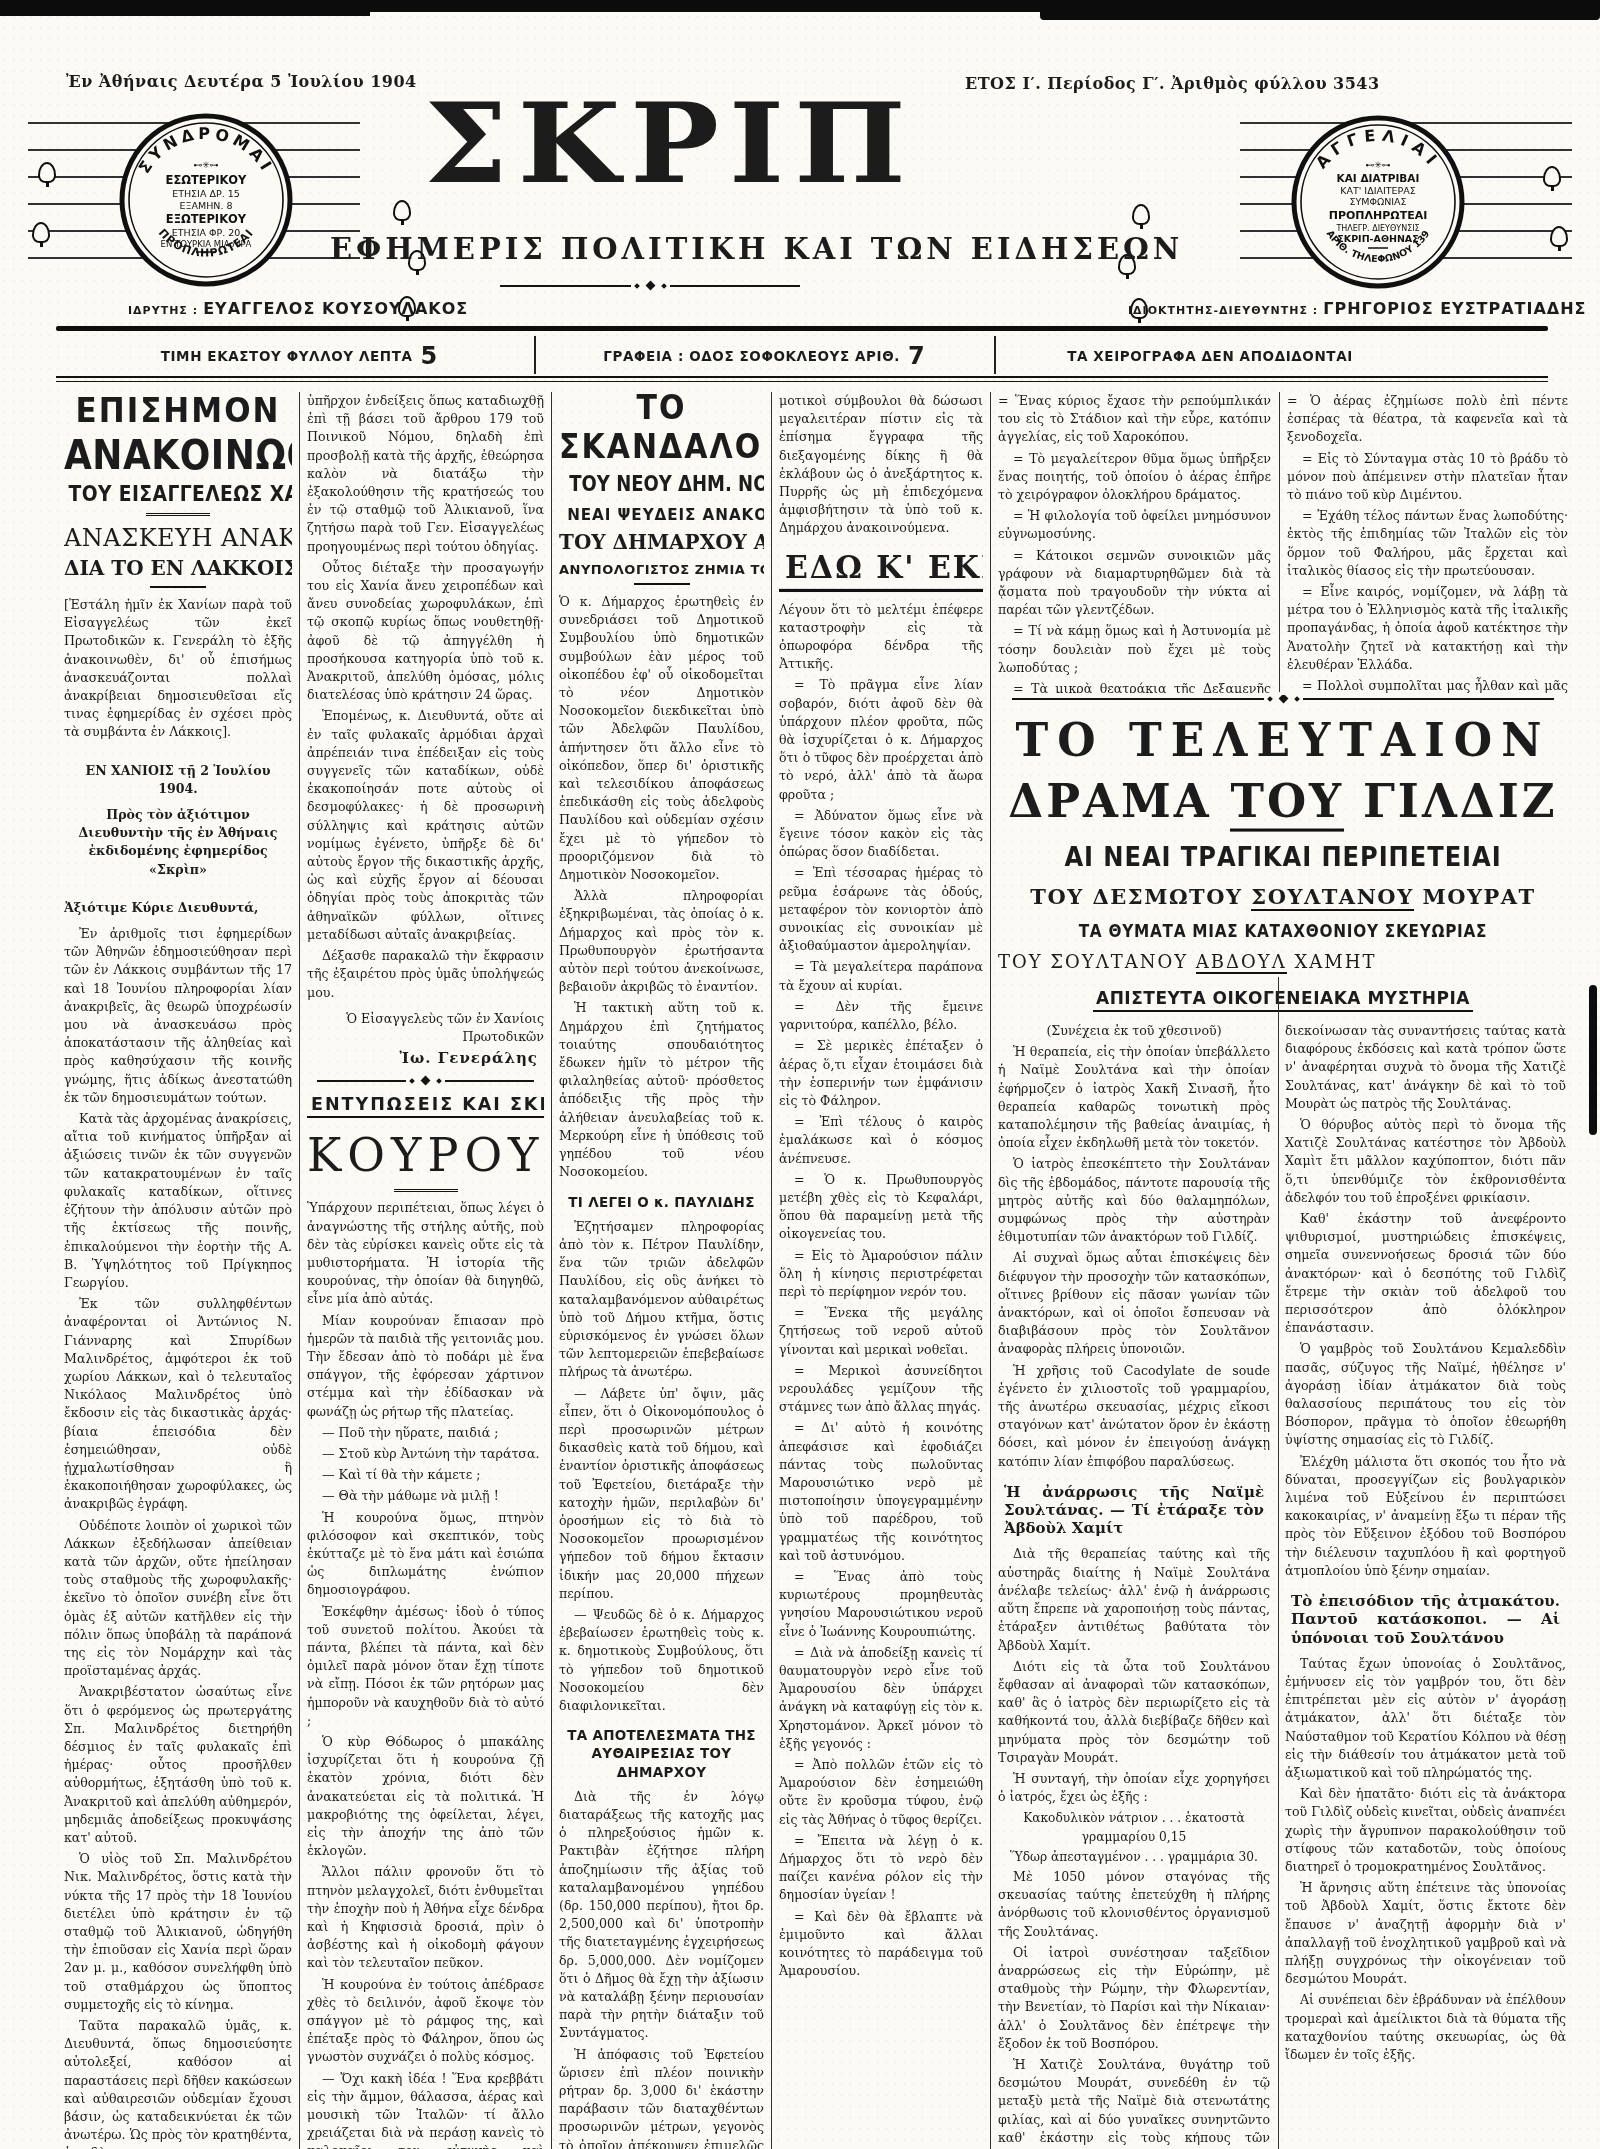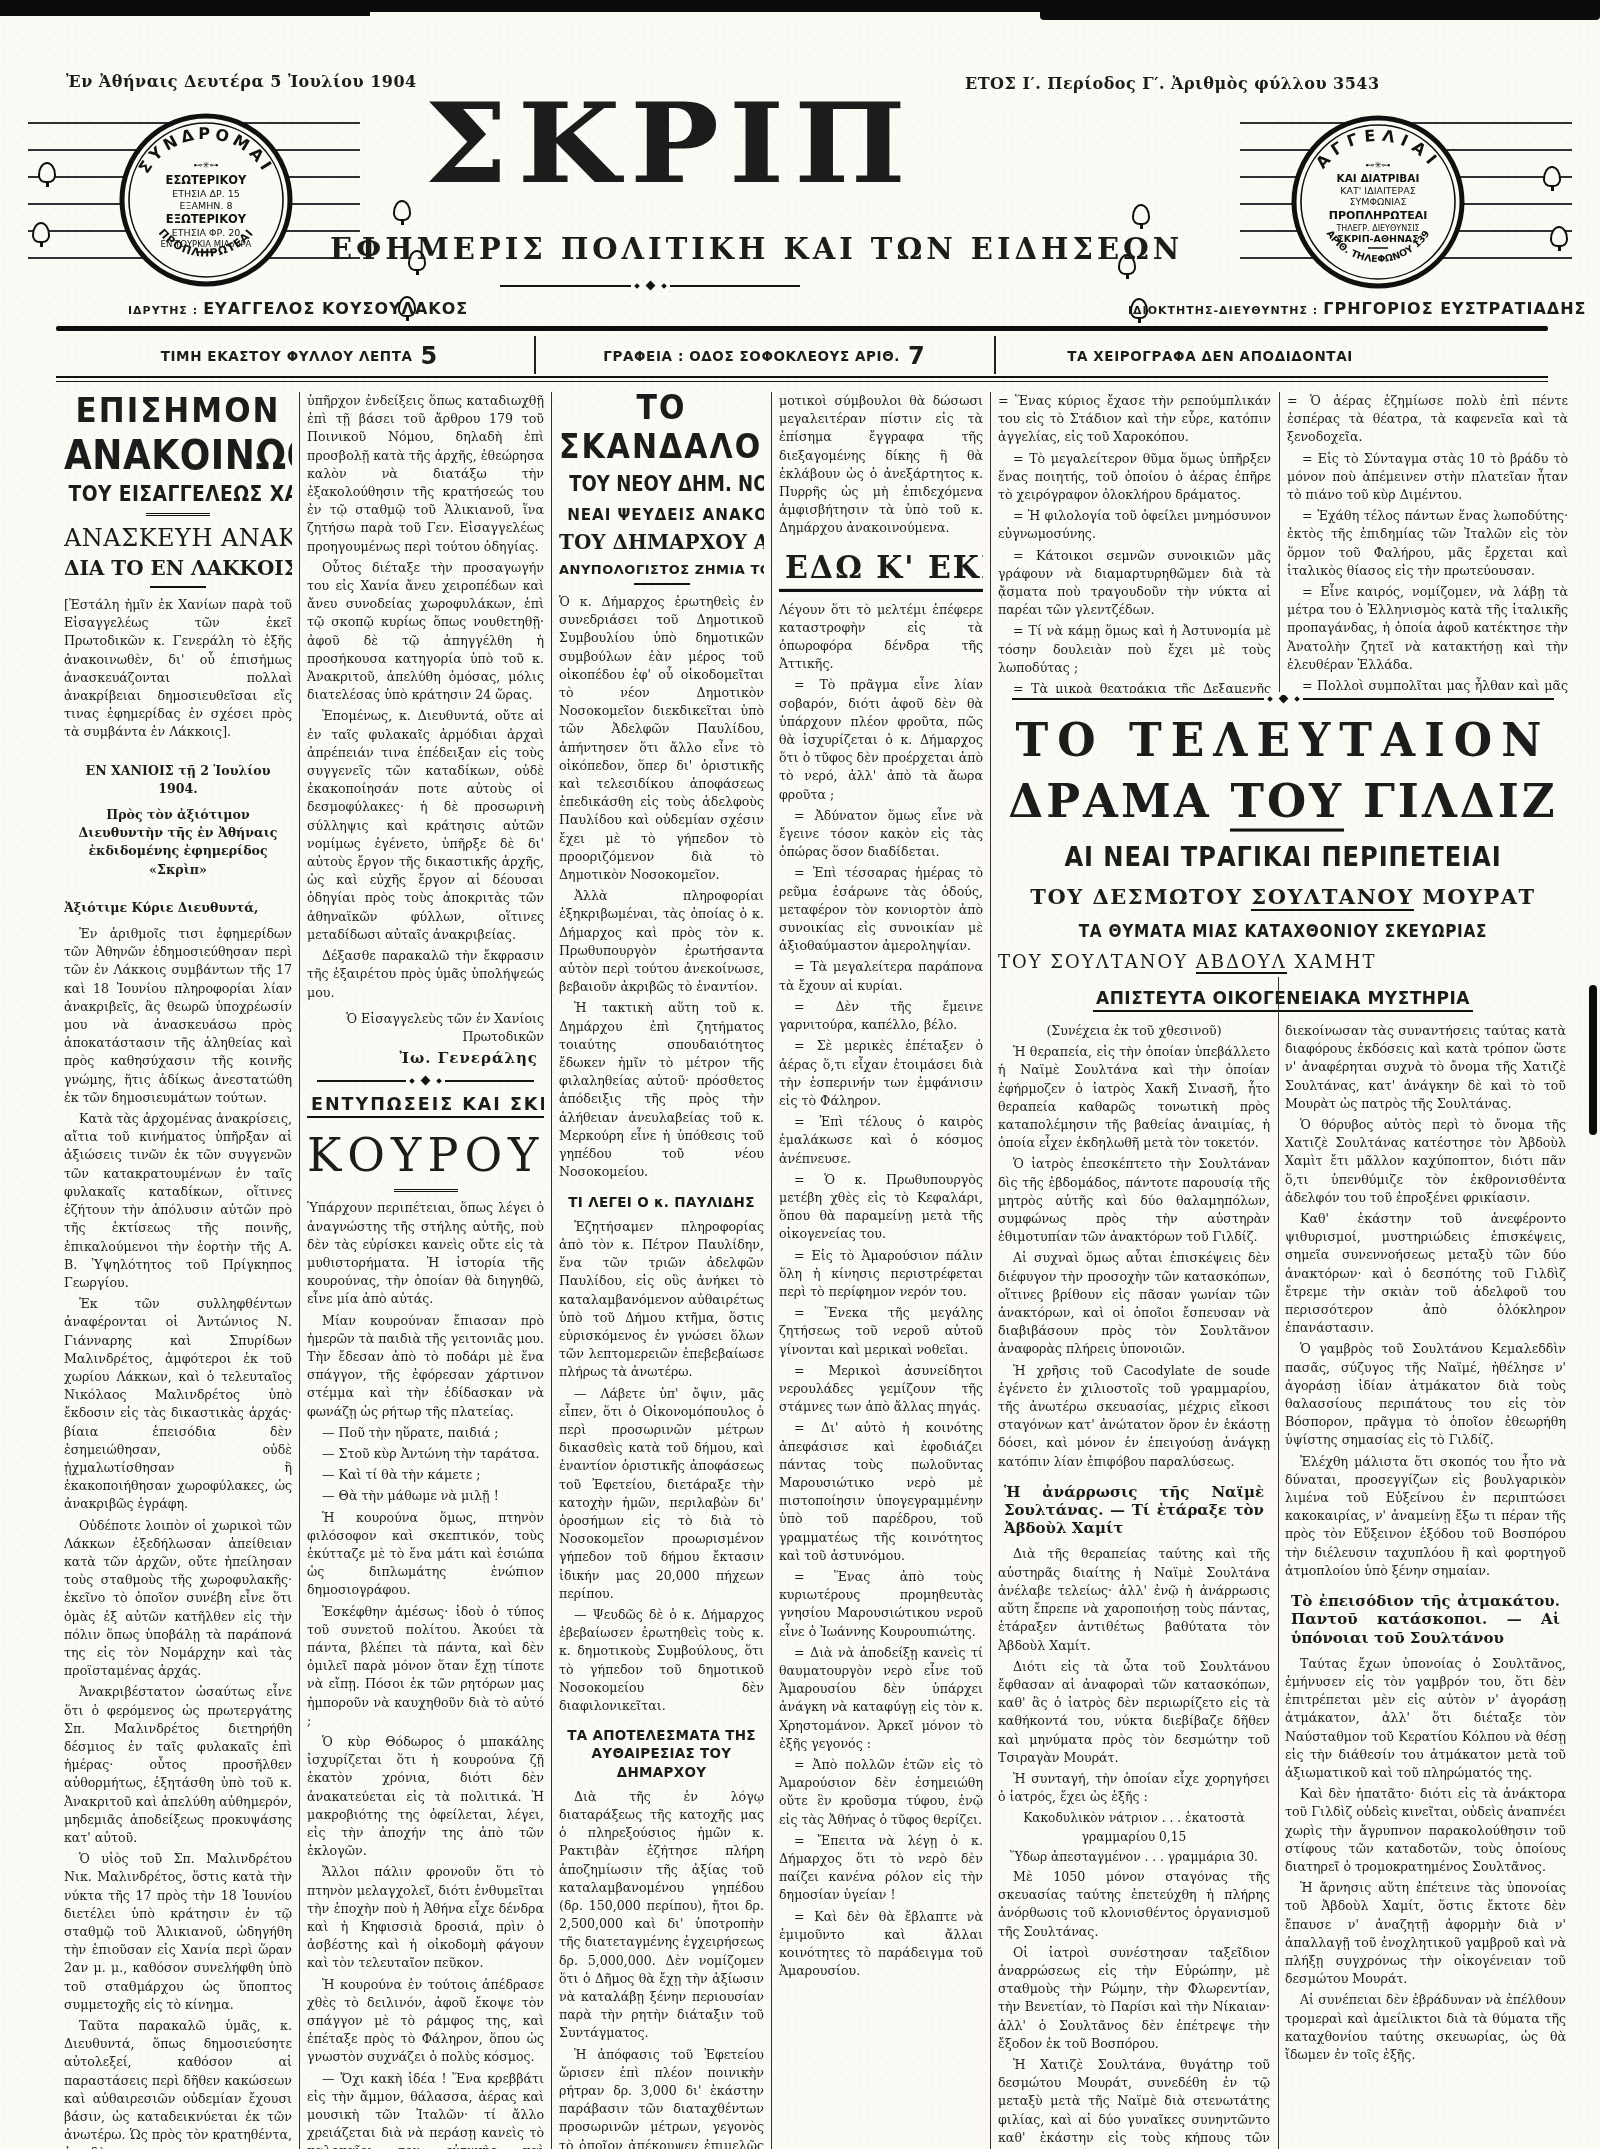--- a/index.html
+++ b/index.html
@@ -359,34 +359,34 @@
     <div class="fcols">
       <div class="fcol">
         <div>
             <p class="bp c">(Συνέχεια ἐκ τοῦ χθεσινοῦ)</p>
             <p class="bp">Ἡ θεραπεία, εἰς τὴν ὁποίαν ὑπεβάλλετο ἡ Ναϊμὲ Σουλτάνα καὶ τὴν ὁποίαν ἐφήρμοζεν ὁ ἰατρὸς Χακῆ Σινασῆ, ἦτο θεραπεία καθαρῶς τονωτικὴ πρὸς καταπολέμησιν τῆς βαθείας ἀναιμίας, ἡ ὁποία εἶχεν ἐκδηλωθῆ μετὰ τὸν τοκετόν.</p>
             <p class="bp">Ὁ ἰατρὸς ἐπεσκέπτετο τὴν Σουλτάναν δὶς τῆς ἑβδομάδος, πάντοτε παρουσίᾳ τῆς μητρὸς αὐτῆς καὶ δύο θαλαμηπόλων, συμφώνως πρὸς τὴν αὐστηρὰν ἐθιμοτυπίαν τῶν ἀνακτόρων τοῦ Γιλδίζ.</p>
             <p class="bp">Αἱ συχναὶ ὅμως αὗται ἐπισκέψεις δὲν διέφυγον τὴν προσοχὴν τῶν κατασκόπων, οἵτινες βρίθουν εἰς πᾶσαν γωνίαν τῶν ἀνακτόρων, καὶ οἱ ὁποῖοι ἔσπευσαν νὰ διαβιβάσουν πρὸς τὸν Σουλτᾶνον ἀναφορὰς πλήρεις ὑπονοιῶν.</p>
             <p class="bp">Ἡ χρῆσις τοῦ Cacodylate de soude ἐγένετο ἐν χιλιοστοῖς τοῦ γραμμαρίου, τῆς ἀνωτέρω σκευασίας, μέχρις εἴκοσι σταγόνων κατ' ἀνώτατον ὅρον ἐν ἑκάστῃ δόσει, καὶ μόνον ἐν ἐπειγούσῃ ἀνάγκῃ κατόπιν λίαν ἐπιφόβου παραλύσεως.</p>
             <p class="bp fsub">Ἡ ἀνάρρωσις τῆς Ναϊμὲ Σουλτάνας. — Τί ἐτάραξε τὸν Ἀβδοὺλ Χαμίτ</p>
             <p class="bp">Διὰ τῆς θεραπείας ταύτης καὶ τῆς αὐστηρᾶς διαίτης ἡ Ναϊμὲ Σουλτάνα ἀνέλαβε τελείως· ἀλλ' ἐνῷ ἡ ἀνάρρωσις αὕτη ἔπρεπε νὰ χαροποιήσῃ τοὺς πάντας, ἐτάραξεν ἀντιθέτως βαθύτατα τὸν Ἀβδοὺλ Χαμίτ.</p>
-            <p class="bp">Διότι εἰς τὰ ὦτα τοῦ Σουλτάνου ἔφθασαν αἱ ἀναφοραὶ τῶν κατασκόπων, καθ' ἃς ὁ ἰατρὸς δὲν περιωρίζετο εἰς τὰ καθήκοντά του, νύκτα διεβίβαζε δῆθεν καὶ μηνύματα πρὸς τὸν δεσμώτην τοῦ Τσιραγὰν Μουράτ.</p>
+            <p class="bp">Διότι εἰς τὰ ὦτα τοῦ Σουλτάνου ἔφθασαν αἱ ἀναφοραὶ τῶν κατασκόπων, καθ' ἃς ὁ ἰατρὸς δὲν περιωρίζετο εἰς τὰ καθήκοντά του, ἀλλὰ διεβίβαζε δῆθεν καὶ μηνύματα πρὸς τὸν δεσμώτην τοῦ Τσιραγὰν Μουράτ.</p>
             <p class="bp">Ἡ συνταγή, τὴν ὁποίαν εἶχε χορηγήσει ὁ ἰατρός, ἔχει ὡς ἑξῆς :</p>
             <p class="bp rx">Κακοδυλικὸν νάτριον . . . ἑκατοστὰ γραμμαρίου 0,15</p>
             <p class="bp rx">Ὕδωρ ἀπεσταγμένον . . . γραμμάρια 30.</p>
             <p class="bp">Μὲ 1050 μόνον σταγόνας τῆς σκευασίας ταύτης ἐπετεύχθη ἡ πλήρης ἀνόρθωσις τοῦ κλονισθέντος ὀργανισμοῦ τῆς Σουλτάνας.</p>
             <p class="bp">Οἱ ἰατροὶ συνέστησαν ταξεῖδιον ἀναρρώσεως εἰς τὴν Εὐρώπην, μὲ σταθμοὺς τὴν Ρώμην, τὴν Φλωρεντίαν, τὴν Βενετίαν, τὸ Παρίσι καὶ τὴν Νίκαιαν· ἀλλ' ὁ Σουλτᾶνος δὲν ἐπέτρεψε τὴν ἔξοδον ἐκ τοῦ Βοσπόρου.</p>
             <p class="bp">Ἡ Χατιζὲ Σουλτάνα, θυγάτηρ τοῦ δεσμώτου Μουράτ, συνεδέθη ἐν τῷ μεταξὺ μετὰ τῆς Ναϊμὲ διὰ στενωτάτης φιλίας, καὶ αἱ δύο γυναῖκες συνηντῶντο καθ' ἑκάστην εἰς τοὺς κήπους τῶν ἀνακτόρων.</p>
           </div>
       </div>
       <div class="fcol">
         <div>
             <p class="bp ni">διεκοίνωσαν τὰς συναντήσεις ταύτας κατὰ διαφόρους ἐκδόσεις καὶ κατὰ τρόπον ὥστε ν' ἀναφέρηται συχνὰ τὸ ὄνομα τῆς Χατιζὲ Σουλτάνας, κατ' ἀνάγκην δὲ καὶ τὸ τοῦ Μουρὰτ ὡς πατρὸς τῆς Σουλτάνας.</p>
             <p class="bp">Ὁ θόρυβος αὐτὸς περὶ τὸ ὄνομα τῆς Χατιζὲ Σουλτάνας κατέστησε τὸν Ἀβδοὺλ Χαμὶτ ἔτι μᾶλλον καχύποπτον, διότι πᾶν ὅ,τι ὑπενθύμιζε τὸν ἐκθρονισθέντα ἀδελφόν του τοῦ ἐπροξένει φρικίασιν.</p>
-            <p class="bp">Καθ' ἑκάστην τοῦ ἀνεφέροντο ψιθυρισμοί, μυστηριώδεις ἐπισκέψεις, σημεῖα συνεννοήσεως μεταξὺ τῶν δύο ἀνακτόρων· καὶ ὁ δεσπότης τοῦ Γιλδὶζ ἔτρεμε τὴν σκιὰν τοῦ ἀδελφοῦ του περισσότερον ἀπὸ ὁλόκληρον ἐπανάστασιν.</p>
+            <p class="bp">Καθ' ἑκάστην τοῦ ἀνεφέροντο ψιθυρισμοί, μυστηριώδεις ἐπισκέψεις, σημεῖα συνεννοήσεως δροσιά τῶν δύο ἀνακτόρων· καὶ ὁ δεσπότης τοῦ Γιλδὶζ ἔτρεμε τὴν σκιὰν τοῦ ἀδελφοῦ του περισσότερον ἀπὸ ὁλόκληρον ἐπανάστασιν.</p>
             <p class="bp">Ὁ γαμβρὸς τοῦ Σουλτάνου Κεμαλεδδὶν πασᾶς, σύζυγος τῆς Ναϊμέ, ἠθέλησε ν' ἀγοράσῃ ἰδίαν ἀτμάκατον διὰ τοὺς θαλασσίους περιπάτους του εἰς τὸν Βόσπορον, πρᾶγμα τὸ ὁποῖον ἐθεωρήθη ὑψίστης σημασίας εἰς τὸ Γιλδίζ.</p>
             <p class="bp">Ἐλέχθη μάλιστα ὅτι σκοπός του ἦτο νὰ δύναται, προσεγγίζων εἰς βουλγαρικὸν λιμένα τοῦ Εὐξείνου ἐν περιπτώσει κακοκαιρίας, ν' ἀναμείνῃ ἔξω τι πέραν τῆς πρὸς τὸν Εὔξεινον ἐξόδου τοῦ Βοσπόρου τὴν διέλευσιν ταχυπλόου ἢ καὶ φορτηγοῦ ἀτμοπλοίου ὑπὸ ξένην σημαίαν.</p>
             <p class="bp fsub">Τὸ ἐπεισόδιον τῆς ἀτμακάτου. Παντοῦ κατάσκοποι. — Αἱ ὑπόνοιαι τοῦ Σουλτάνου</p>
             <p class="bp">Ταύτας ἔχων ὑπονοίας ὁ Σουλτᾶνος, ἐμήνυσεν εἰς τὸν γαμβρόν του, ὅτι δὲν ἐπιτρέπεται μὲν εἰς αὐτὸν ν' ἀγοράσῃ ἀτμάκατον, ἀλλ' ὅτι διέταξε τὸν Ναύσταθμον τοῦ Κερατίου Κόλπου νὰ θέσῃ εἰς τὴν διάθεσίν του ἀτμάκατον μετὰ τοῦ ἀξιωματικοῦ καὶ τοῦ πληρώματός της.</p>
             <p class="bp">Καὶ δὲν ἠπατᾶτο· διότι εἰς τὰ ἀνάκτορα τοῦ Γιλδὶζ οὐδεὶς κινεῖται, οὐδεὶς ἀναπνέει χωρὶς τὴν ἄγρυπνον παρακολούθησιν τοῦ στίφους τῶν καταδοτῶν, τοὺς ὁποίους διατηρεῖ ὁ τρομοκρατημένος Σουλτᾶνος.</p>
             <p class="bp">Ἡ ἄρνησις αὕτη ἐπέτεινε τὰς ὑπονοίας τοῦ Ἀβδοὺλ Χαμίτ, ὅστις ἔκτοτε δὲν ἔπαυσε ν' ἀναζητῇ ἀφορμὴν διὰ ν' ἀπαλλαγῇ τοῦ ἐνοχλητικοῦ γαμβροῦ καὶ νὰ πλήξῃ συγχρόνως τὴν οἰκογένειαν τοῦ δεσμώτου Μουράτ.</p>
             <p class="bp">Αἱ συνέπειαι δὲν ἐβράδυναν νὰ ἐπέλθουν τρομεραὶ καὶ ἀμείλικτοι διὰ τὰ θύματα τῆς καταχθονίου ταύτης σκευωρίας, ὡς θὰ ἴδωμεν ἐν τοῖς ἑξῆς.</p>
           </div>
       </div>
     </div>

